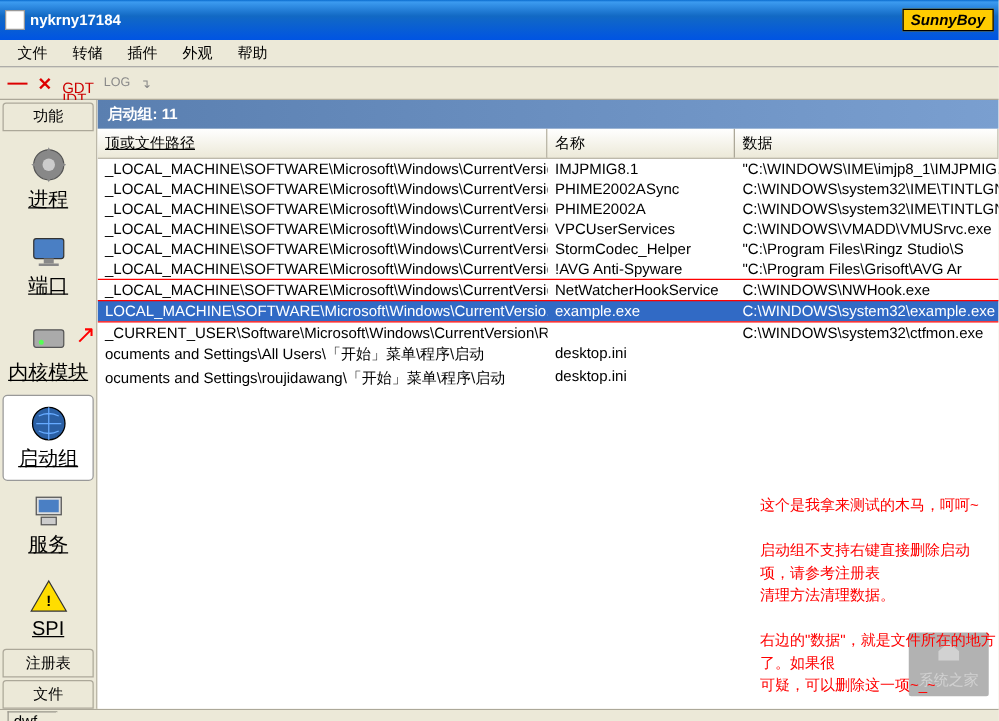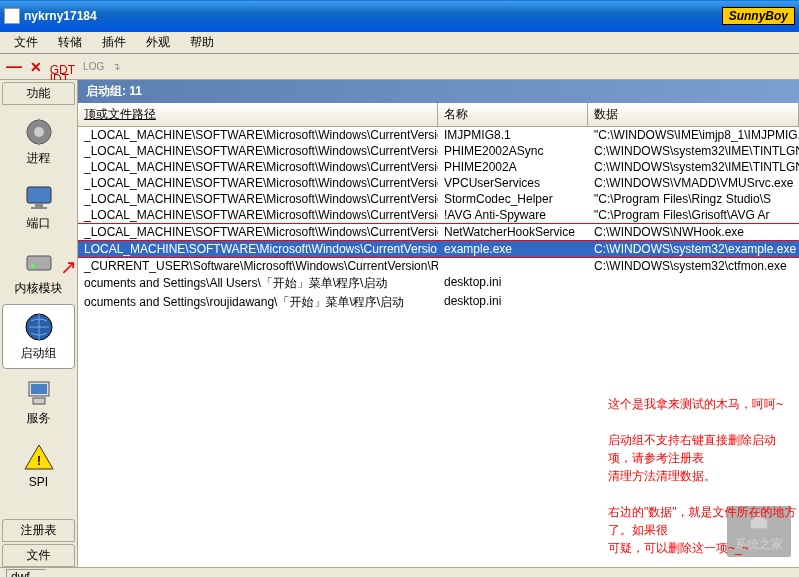--- a/index.html
+++ b/index.html
@@ -22,21 +22,21 @@
 .tool-arrow { color: #888; font-size: 10px; }
 
 .main { display: flex; height: calc(100% - 24px - 22px - 26px - 18px); border-radius: 10px; }
 
 .sidebar { width: 78px; background: #ece9d8; border-right: 1px solid #aca899; display: flex; flex-direction: column; }
 .sidebar-tab { background: #ece9d8; border: 1px solid #aca899; border-radius: 3px 3px 0 0; padding: 2px 0; text-align: center; margin: 2px 2px 0 2px; cursor: default; }
 .sidebar-items { flex: 1; overflow-y: auto; padding: 4px 2px; }
 .sidebar-item { display: flex; flex-direction: column; align-items: center; padding: 6px 2px; gap: 2px; cursor: default; border: 1px solid transparent; border-radius: 4px; }
 .sidebar-item.active { border: 1px solid #999; background: #fff; }
 .sidebar-icon { width: 32px; height: 32px; display: flex; align-items: center; justify-content: center; }
-.sidebar-label { font-size: 12px; }
+.sidebar-label { font-size: 16px; text-decoration: underline; }
 
 .content { flex: 1; display: flex; flex-direction: column; background: #fff; position: relative; overflow: hidden; }
 .content-header { background: linear-gradient(to right, #5a7fb0, #7a9fd0); color: white; padding: 3px 8px; font-weight: bold; }
 .table-container { flex: 1; overflow: auto; position: relative; }
 .table-header { display: flex; background: #ece9d8; border-bottom: 1px solid #aca899; position: sticky; top: 0; }
 .th { padding: 3px 6px; border-right: 1px solid #aca899; background: linear-gradient(to bottom, #fff, #ece9d8); white-space: nowrap; overflow: hidden; }
 .th1 { width: 360px; text-decoration: underline; }
 .th2 { width: 150px; }
 .th3 { flex: 1; }
 .row { display: flex; font-family: "Courier New", monospace; font-size: 12px; white-space: nowrap; }

